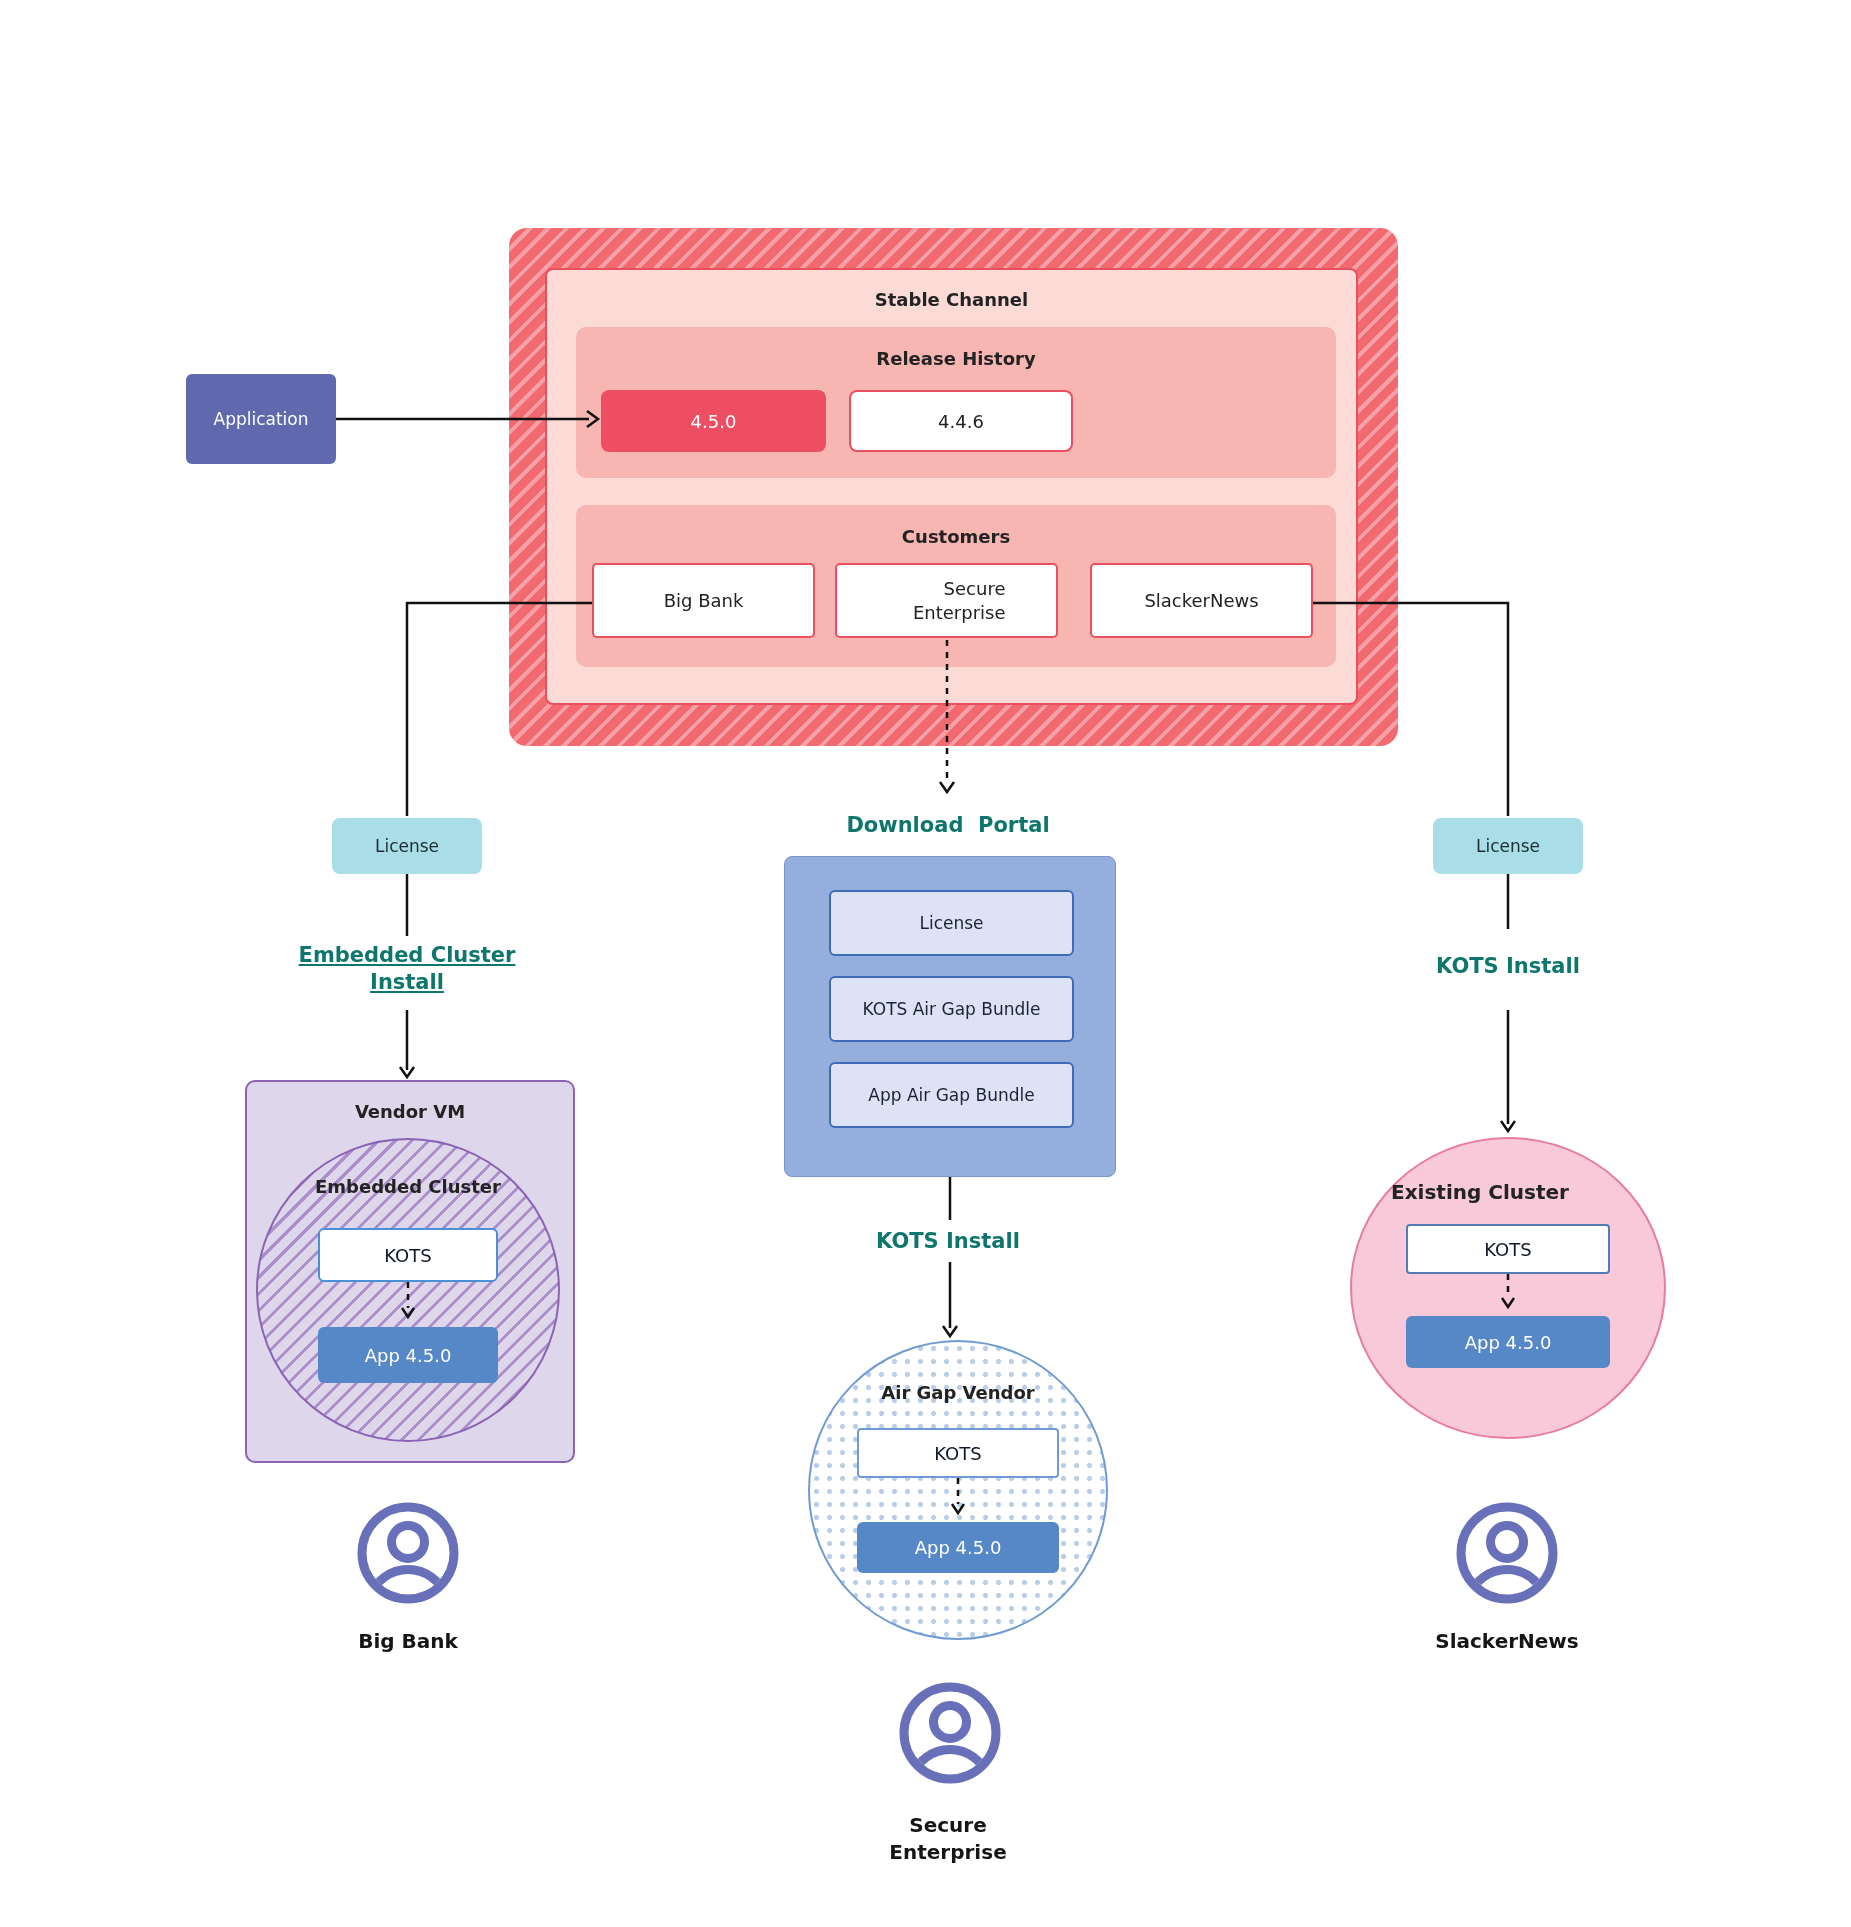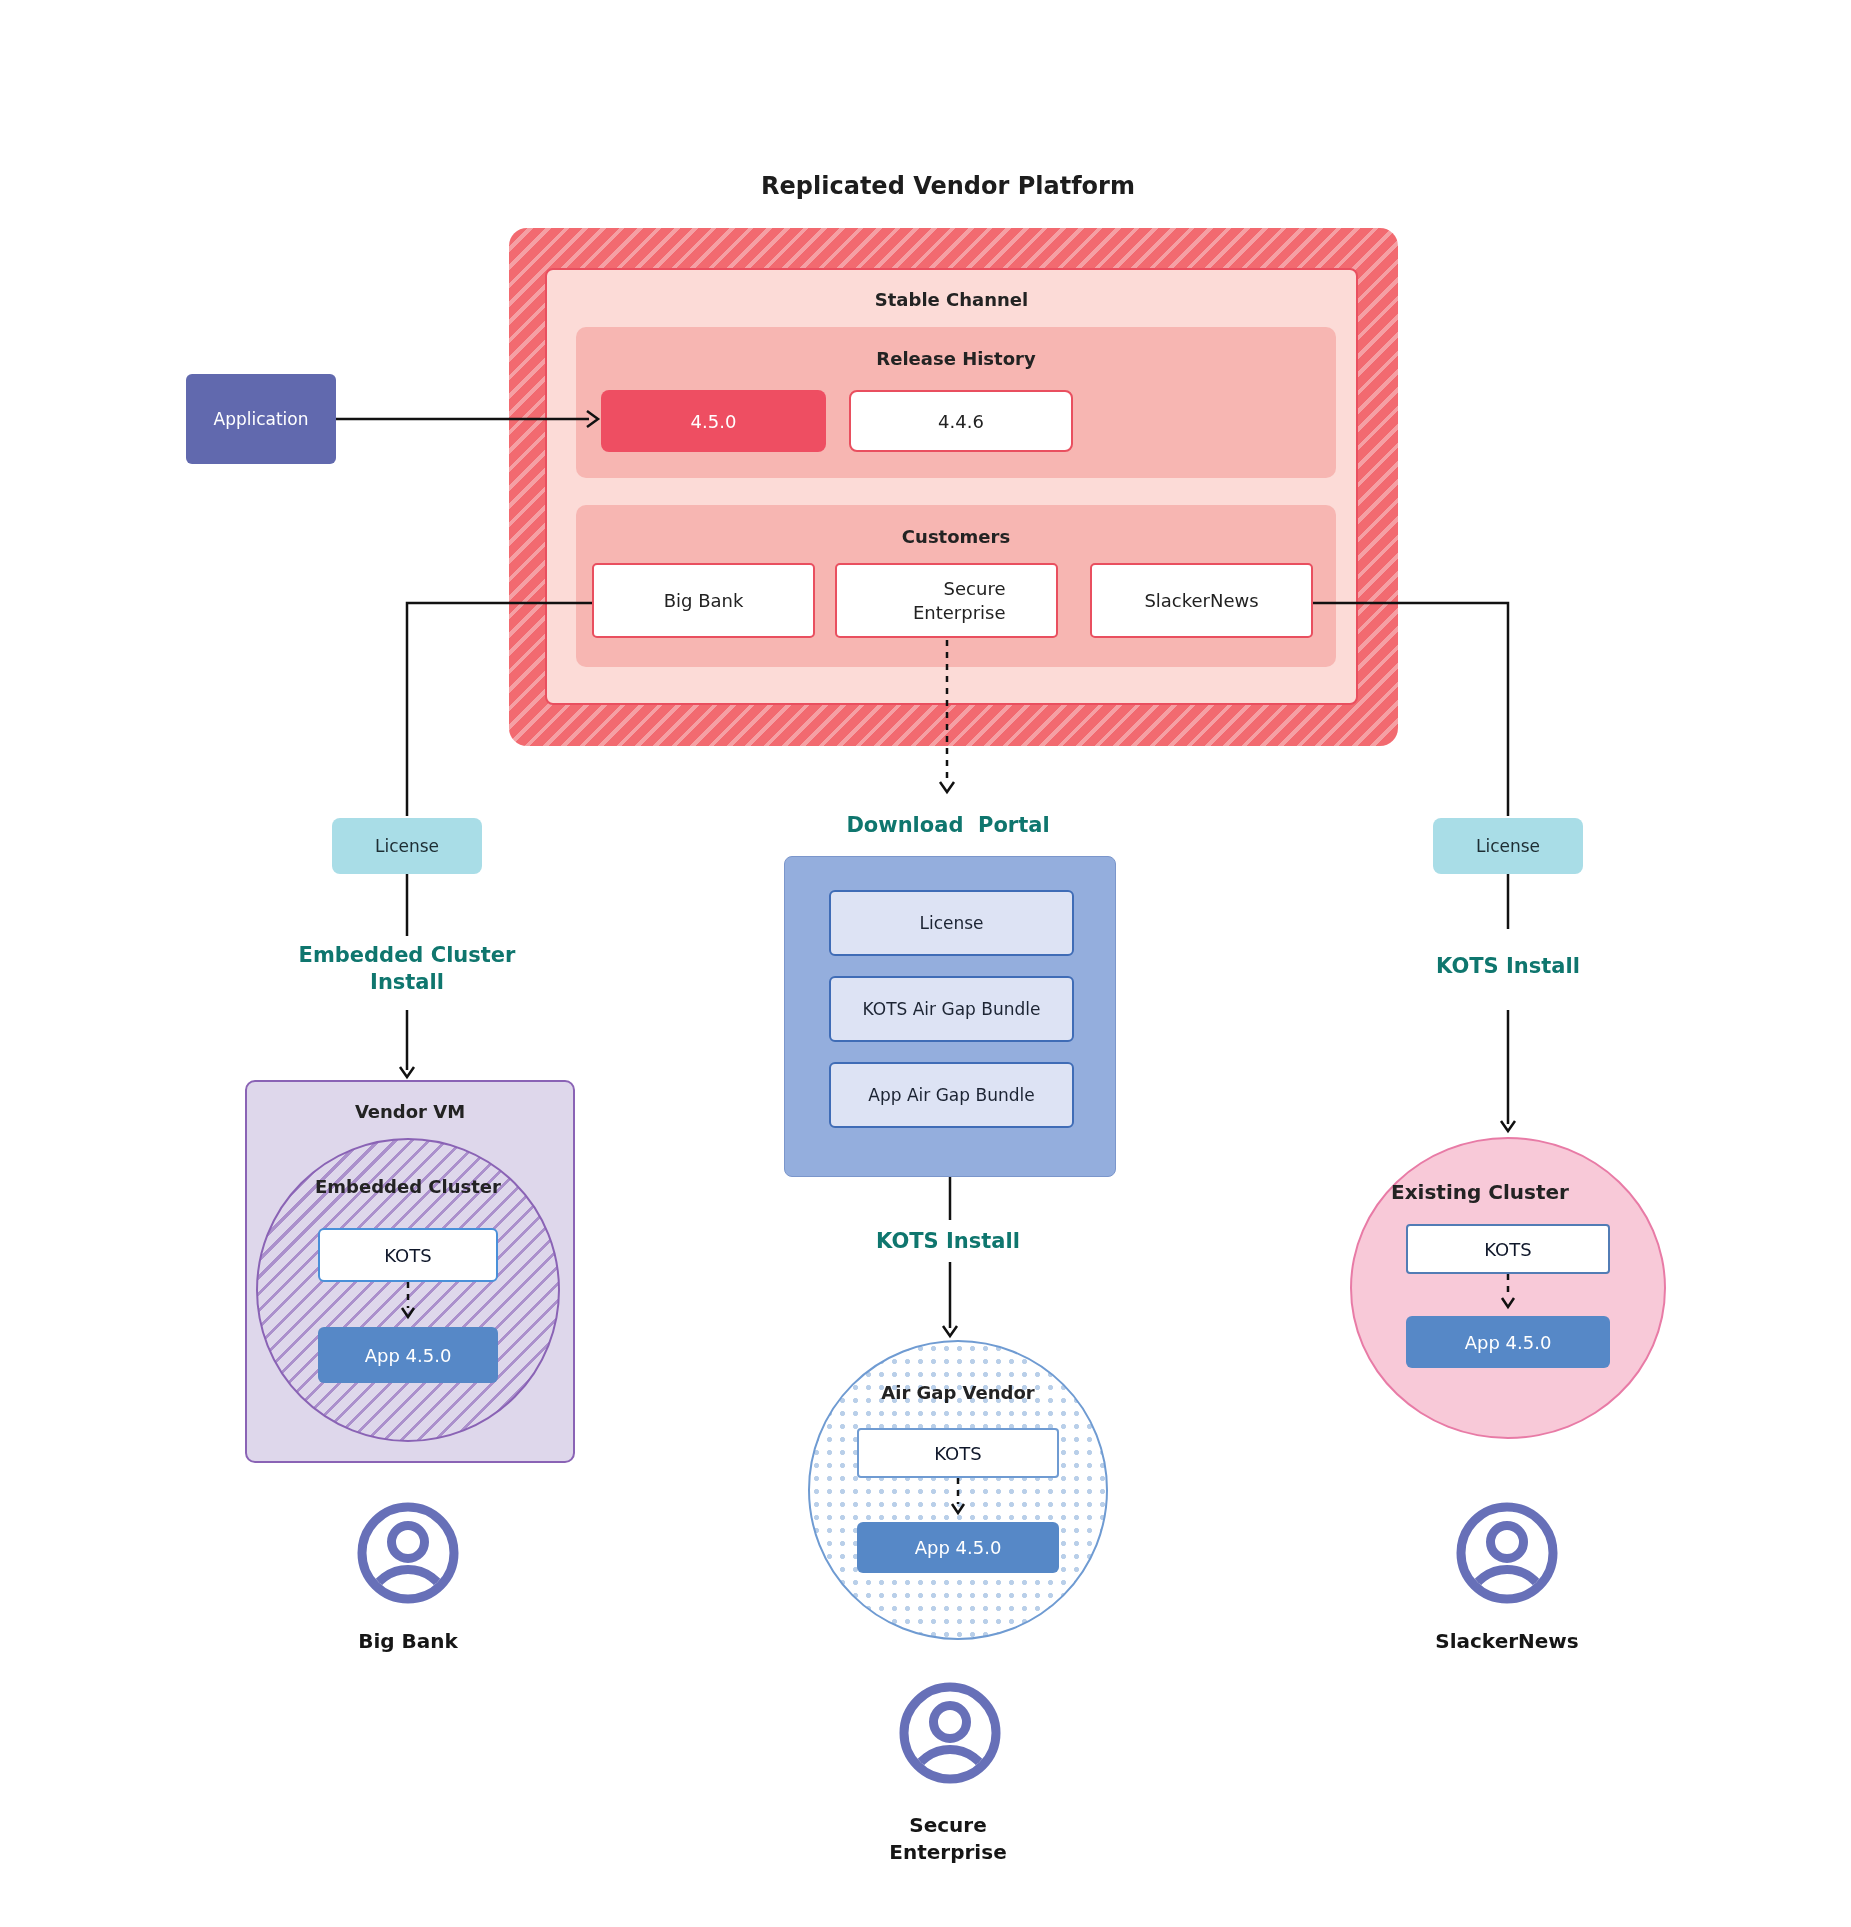--- a/index.html
+++ b/index.html
@@ -63,21 +63,20 @@
   .pre{white-space:pre;}
   svg.overlay{position:absolute;left:0;top:0;pointer-events:none;}
   .conn{stroke:var(--c-connector,#111111);stroke-width:2.5;fill:none;}
   .conn-dash{stroke-dasharray:6 6;}
 </style>
 </head>
 <body>
 
 <div id="canvas">
 
-  <div class="abs" style="left:548px;top:172px;width:800px;text-align:center;font-size:24px;font-weight:600;color:#1d1d1d;">Replicated Vendor Platform</div>
 
   <div class="abs platform-outer" style="left:509px;top:228px;width:889px;height:518px;"></div>
 
   <div class="abs stable" style="left:545px;top:268px;width:813px;height:437px;"></div>
   <div class="abs lbl" style="left:645px;top:289px;width:613px;font-size:18px;">Stable Channel</div>
 
   <div class="abs section" style="left:576px;top:327px;width:760px;height:151px;"></div>
   <div class="abs lbl" style="left:676px;top:348px;width:560px;font-size:18px;">Release History</div>
   <div class="abs release-hot center-text" style="left:601px;top:390px;width:225px;height:62px;">4.5.0</div>
   <div class="abs release-old center-text" style="left:849px;top:390px;width:224px;height:62px;">4.4.6</div>
@@ -86,21 +85,21 @@
   <div class="abs lbl" style="left:676px;top:526px;width:560px;font-size:18px;">Customers</div>
   <div class="abs cust-box center-text" style="left:592px;top:563px;width:223px;height:75px;">Big Bank</div>
   <div class="abs cust-box center-text" style="left:835px;top:563px;width:223px;height:75px;">
       <span class="two-line">Secure Enterprise</span>
     </div>
   <div class="abs cust-box center-text" style="left:1090px;top:563px;width:223px;height:75px;">SlackerNews</div>
 
   <div class="abs application center-text" style="left:186px;top:374px;width:150px;height:90px;">Application</div>
 
   <div class="abs license center-text" style="left:332px;top:818px;width:150px;height:56px;">License</div>
-  <div class="abs flow-label" style="left:267px;top:942px;width:280px;">Embedded Cluster Install</div>
+  <div class="abs flow-label" style="left:267px;top:942px;width:280px;text-decoration:underline;">Embedded Cluster Install</div>
 
   <div class="abs linus-vm" style="left:245px;top:1080px;width:330px;height:383px;"></div>
   <div class="abs lbl" style="left:285px;top:1101px;width:250px;font-size:18px;">Vendor VM</div>
   <div class="abs embedded-circle" style="left:256px;top:1138px;width:304px;height:304px;"></div>
   <div class="abs lbl" style="left:288px;top:1176px;width:240px;font-size:18px;">Embedded Cluster</div>
   <div class="abs kots-box center-text" style="left:318px;top:1228px;width:180px;height:54px;">KOTS</div>
   <div class="abs app-box center-text" style="left:318px;top:1327px;width:180px;height:56px;">App 4.5.0</div>
 
   <div class="abs" style="left:356px;top:1501px;">
     <svg width="104" height="104" viewBox="0 0 104 104">

